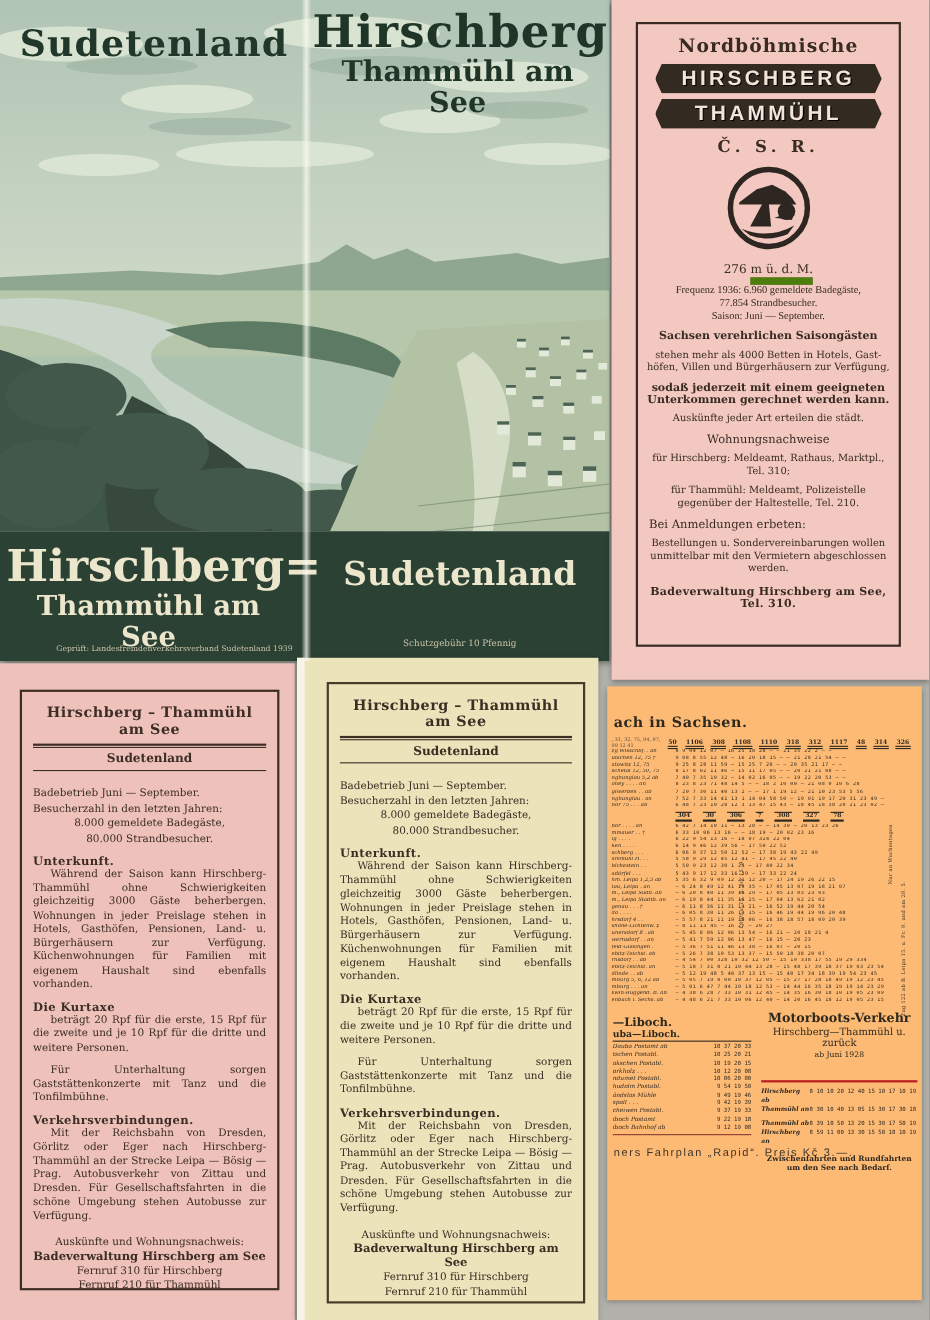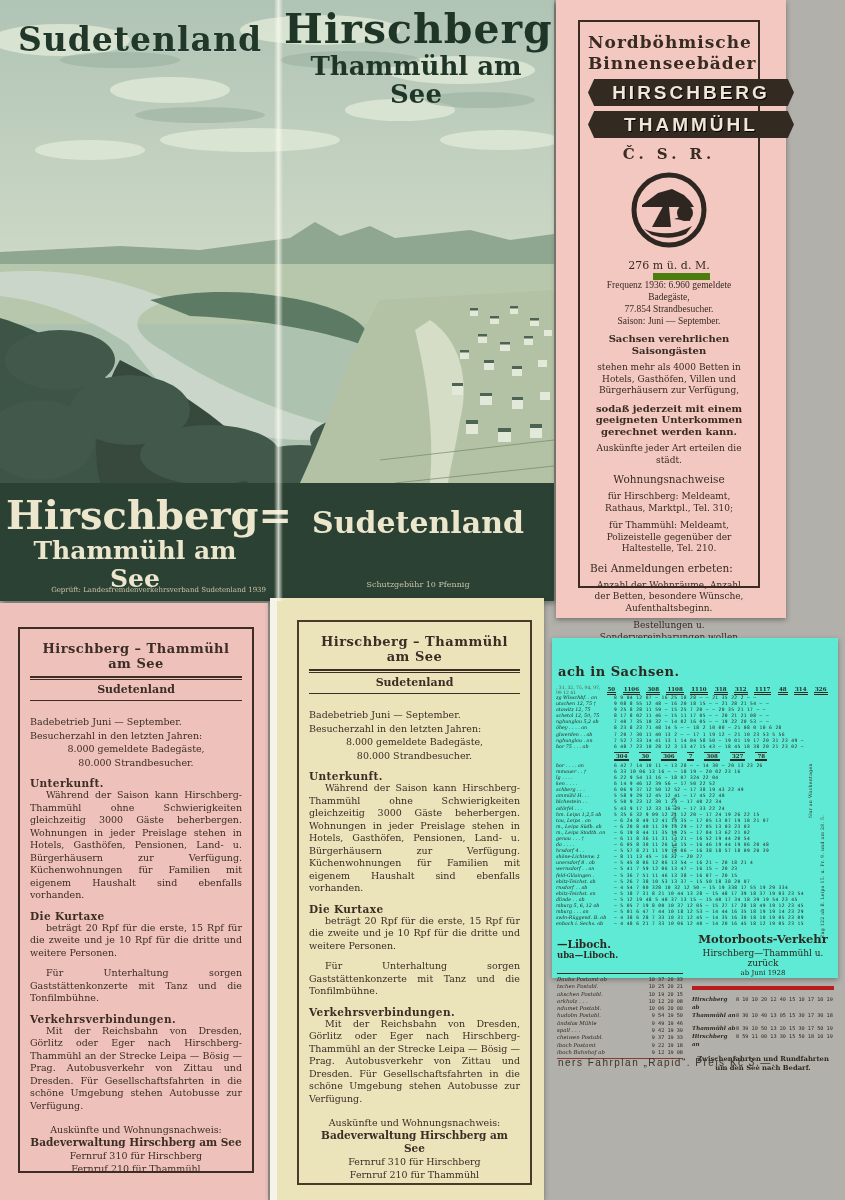--- a/index.html
+++ b/index.html
@@ -21,21 +21,21 @@
   .cov-hir .l1 { font-size:41px; line-height:46px; letter-spacing:1px; }
   .cov-hir .l2 { font-size:26px; line-height:28px; }
   .band .blk-l { position:absolute; left:6px; top:10px; width:258px; text-align:center; color:#ece6cc; }
   .band .blk-l .l1 { font-size:40px; line-height:44px; }
   .band .blk-l .l2 { font-size:25px; line-height:28px; }
   .band .cap-l { position:absolute; left:8px; bottom:7px; width:258px; font-size:7px; color:#c9c3a8; text-align:right; }
   .band .blk-r { position:absolute; left:292px; top:22px; width:252px; text-align:center; color:#ece6cc; font-size:30px; }
   .band .cap-r { position:absolute; left:292px; bottom:12px; width:252px; font-size:8px; color:#c9c3a8; text-align:center;margin-top:16px; }
 
   
-  .pinkTR { left:556px; top:0; width:230px; height:618px; background:#f2c8c1; }
+  .pinkTR { left:556px; top:0; width:289px; height:618px; background:#f2c8c1; }
   .pinkTR .frame { position:absolute; left:22px; right:26px; top:20px; bottom:30px;
                    border:2px solid #3a2c24; padding:10px 8px 8px 8px; text-align:center; color:#382b22; }
   .pl-head { font-size:17px; font-weight:bold; line-height:21px; letter-spacing:1px; }
   .banner { width:206px; margin:5px auto 0; background:#332a22; color:#f3e5d8; height:27px; line-height:27px;
             font-family:"Liberation Sans", sans-serif; font-weight:bold; font-size:19px; letter-spacing:3px;
             clip-path:polygon(3% 0,97% 0,100% 50%,97% 100%,3% 100%,0 50%); text-shadow:1px 1px 0 #000; }
   .csr { margin-top:7px; font-size:15px; font-weight:bold; letter-spacing:4px; }
   .logo { margin:6px auto 2px; width:82px; height:82px; }
   .alt { font-size:11px; margin-top:2px; }
   .alt u { text-decoration:none; border-bottom:7px solid #4d7c0f; padding-bottom:1px; }
@@ -57,47 +57,47 @@
   .rule1 { border-top:1.5px solid #3c2d25; }
   .il-intro { margin-top:14px; font-size:9.5px; line-height:13.5px; }
   .il-intro .c { text-align:center; }
   .il-sec { margin-top:8px; }
   .il-sec .h { font-weight:bold; font-size:10.5px; letter-spacing:.4px; }
   .il-sec p { font-size:9.5px; line-height:12.5px; text-align:justify; text-indent:16px; }
   .il-foot { margin-top:11px; text-align:center; font-size:9.5px; line-height:13px; }
   .il-foot .b { font-weight:bold; font-size:10.5px; }
 
   
-  .card { left:552px; top:638px; width:286px; height:340px; background:#5eead4; color:#2e2920;
+  .card { left:552px; top:624px; width:286px; height:558px; background:#fdba74; color:#2e2920;
           box-shadow:0 2px 5px rgba(40,40,35,.4); }
   .tt-head { position:absolute; left:6px; top:26px; font-size:13px; font-weight:bold; letter-spacing:.5px; }
   .tt-table { position:absolute; left:4px; top:47px; width:278px; }
   .tt-chrow { display:flex; align-items:flex-end; font-size:5px; }
   .tt-chrow .pre { width:58px; font-size:4.5px; color:#55503f; }
   .tt-chrow .c { font-weight:bold; font-size:5.5px; border-bottom:3px double #2e2920; margin-right:6.5px; padding:0 1px; }
   .tt-row { display:flex; font-size:4.8px; line-height:6.1px; white-space:nowrap; overflow:hidden; }
   .tt-st { width:58px; flex:none; overflow:hidden; font-style:italic; }
   .tt-times { flex:1; font-family:"DejaVu Sans Mono", monospace; font-size:4.6px; letter-spacing:.4px; overflow:hidden; }
   .tt-mid { display:flex; margin:2px 0 2px 58px; }
   .tt-mid .c { font-weight:bold; font-size:5.5px; border-top:1px solid #2e2920; border-bottom:2px solid #2e2920; margin-right:10px; padding:0 2px; }
   .vnote { position:absolute; writing-mode:vertical-rl; transform:rotate(180deg); font-size:4.6px; color:#3a342a; letter-spacing:.3px; }
   .v1 { left:256px; top:60px; height:120px; }
   .v2 { left:268px; top:130px; height:170px; }
   .v3 { left:120px; top:120px; height:100px; font-style:italic; }
   .liboch { position:absolute; left:5px; top:300px; width:126px; }
   .lib-h1 { font-weight:bold; font-size:10.5px; }
-  .lib-h2 { font-weight:bold; font-size:8.5px; border-bottom:1.5px solid #2e2920; padding-bottom:13px; margin-bottom:2px; }
+  .lib-h2 { font-weight:bold; font-size:8.5px; border-bottom:1.5px solid #2e2920; padding-bottom:0; margin-bottom:2px; }
   .lib-row { display:flex; font-size:5.4px; line-height:7.3px; }
   .lib-row .s { flex:1; font-style:italic; overflow:hidden; white-space:nowrap; }
   .lib-row .t { width:38px; text-align:right; font-family:"DejaVu Sans Mono", monospace; font-size:5.2px; }
   .lib-rule { border-top:1.5px solid #8c3b33; margin-top:2px; }
   .boats { position:absolute; left:140px; top:294px; width:142px; text-align:center; }
   .mb-title { font-weight:bold; font-size:11.5px; }
   .mb-sub { font-weight:normal; font-size:9px; margin-top:2px; }
-  .mb-from { font-size:7px; margin-top:1px; border-bottom:4px solid #b91c1c; padding-bottom:9px; }
+  .mb-from { font-size:7px; margin-top:1px; border-bottom:2px solid #b91c1c; padding-bottom:19px; }
   .mb-rows { margin-top:5px; }
   .mb-row { display:flex; font-size:5.6px; line-height:8px; text-align:left; }
   .mb-row .s { width:44px; font-weight:bold; font-style:italic; flex:none; }
   .mb-row .t { flex:1; font-family:"DejaVu Sans Mono", monospace; font-size:5.2px; white-space:nowrap; overflow:hidden; }
   .mb-gap { height:5px; }
   .mb-note { margin-top:7px; font-weight:bold; font-size:6.8px; line-height:9px; }
   .tt-bottom { position:absolute; left:6px; top:419px; font-family:"Liberation Sans", sans-serif;
                font-size:10px; letter-spacing:1.5px; color:#3c342a; white-space:nowrap; }
 </style>
 </head>
@@ -208,21 +208,20 @@
       <div class="cap-l">Geprüft: Landesfremdenverkehrsverband Sudetenland 1939</div>
       <div class="blk-r fraktur">Sudetenland</div>
       <div class="cap-r">Schutzgebühr 10 Pfennig</div>
     </div>
     <div class="crease"></div>
   </div>
 
   <div class="piece pinkTR">
     <div class="frame">
       <div class="pl-head">Nordböhmische</div>
-      <div class="pl-head">Binnenseebäder</div>
       <div class="banner">HIRSCHBERG</div>
       <div class="banner">THAMMÜHL</div>
       <div class="csr">Č. S. R.</div>
 
       <svg class="logo" viewBox="0 0 82 82">
         <circle cx="41" cy="41" r="35" fill="none" stroke="#2e2620" stroke-width="5"></circle>
         <path d="M14,36 L22,30 L30,24 L44,20 L56,26 L62,32 L66,38 L60,38 L14,38 Z" fill="#2e2620"></path>
         <circle cx="57" cy="44" r="8" fill="#2e2620"></circle>
         <path d="M24,58 L40,28 L43,58 Z" fill="#2e2620"></path>
         <path d="M16,60 Q41,70 64,57 L58,65 Q41,72 24,66 Z" fill="#2e2620"></path>
@@ -240,21 +239,20 @@
       <div class="ptxt b">Sachsen verehrlichen Saisongästen</div>
       <div class="ptxt">stehen mehr als 4000 Betten in Hotels, Gast­höfen, Villen und Bürgerhäusern zur Verfügung,</div>
       <div class="ptxt b">sodaß jederzeit mit einem geeigneten Unter­kommen gerechnet werden kann.</div>
       <div class="ptxt">Auskünfte jeder Art erteilen die städt.</div>
 
       <div class="sub">Wohnungsnachweise</div>
       <div class="ptxt">für Hirschberg: Meldeamt, Rathaus, Marktpl., Tel. 310;</div>
       <div class="ptxt">für Thammühl: Meldeamt, Polizeistelle gegenüber der Haltestelle, Tel. 210.</div>
 
       <div class="sub" style="text-align:left; margin-left:2px;">Bei Anmeldungen erbeten:</div>
-      <div class="ptxt">Anzahl der Wohnräume, Anzahl der Betten, besondere Wünsche, Aufenthaltsbeginn.</div>
       <div class="ptxt">Bestellungen u. Sondervereinbarungen wollen unmittelbar mit den Vermietern abgeschlossen werden.</div>
       <div class="footerline">Badeverwaltung Hirschberg am See, Tel. 310.</div>
     </div>
   </div>
 
   <div class="piece pinkBL infoleaf">
     <div class="frame">
       <div class="il-title">Hirschberg – Thammühl am See</div>
       <div class="rule2"></div>
       <div class="il-sub">Sudetenland</div>

